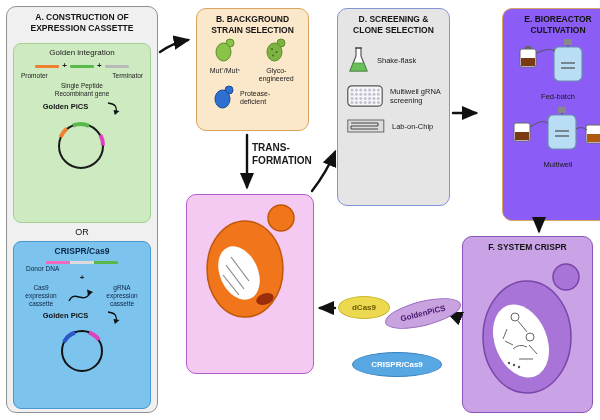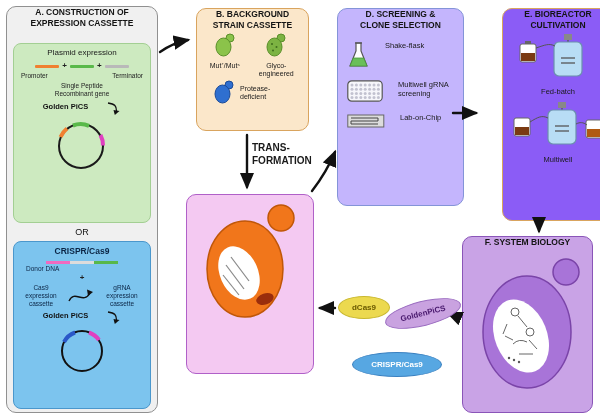--- a/index.html
+++ b/index.html
@@ -1,46 +1,46 @@
 <!DOCTYPE html>
 <html><head>
 <meta charset="utf-8">
 <style>
   *{margin:0;padding:0;box-sizing:border-box}
   body{font-family:"Liberation Sans",sans-serif;background:#fff}
   .canvas{position:relative;width:600px;height:420px;background:#fff;overflow:hidden;outline:1px solid #d8d8d8}
   .panel{position:absolute;border-radius:10px;border:1.5px solid #888}
-  .pt{font-weight:700;font-size:8.5px;line-height:1.25;text-align:center;color:#141414;}
+  .pt{font-weight:700;font-size:8.5px;line-height:1.25;text-align:center;color:#141414;padding-top:5px}
   .pt .tw{display:inline-block}
   .sub{position:absolute;border-radius:8px}
   .small{font-size:6.5px;color:#222;line-height:1.25}
   .segrow{display:flex;align-items:center;justify-content:center;gap:3px;margin-top:5px}
   .seg{display:inline-block;width:24px;height:3px;border-radius:1px}
   .plus{font-size:8px;font-weight:700;color:#222;line-height:1}
   .gp{font-weight:700;font-size:7.5px;color:#111}
   .gprow{display:flex;justify-content:center;align-items:flex-start;gap:18px;margin-top:4px}
   .blabel{font-size:7px;color:#1a1a1a;line-height:1.15;text-align:center;margin-top:1px}
-  .drow{display:flex;gap:15px;margin:11px 0 0 9px}
+  .drow{display:flex;align-items:center;gap:7px;margin:11px 0 0 9px}
   .dlabel{font-size:7.5px;color:#1a1a1a;line-height:1.2}
   .elabel{font-size:7.5px;color:#1a1a1a;text-align:center;margin-top:1px}
   .tool{position:absolute;border-radius:50%;display:flex;align-items:center;justify-content:center;font-size:8px;font-weight:700;text-align:center}
   .overlay{position:absolute;left:0;top:0;pointer-events:none}
 </style>
 </head>
 <body>
 
 <div class="canvas">
 
   <div class="panel" style="left:6px;top:6px;width:152px;height:407px;background:#f0f0f0;border-color:#909090">
     <div class="pt">
       <span class="tw" style="width:112px">A. CONSTRUCTION OF EXPRESSION CASSETTE</span>
     </div>
 
     <div class="sub" style="left:6px;top:36px;width:138px;height:180px;background:#cdeac0;border:1px solid #a3cf93">
-      <div style="font-size:8px;text-align:center;color:#1a1a1a;padding-top:4px">Plasmid expression</div>
+      <div style="font-size:8px;text-align:center;color:#1a1a1a;padding-top:4px">Golden integration</div>
       <div class="segrow">
         <span class="seg" style="background:#f08030"></span>
         <span class="plus">+</span>
         <span class="seg" style="background:#59b94a"></span>
         <span class="plus">+</span>
         <span class="seg" style="background:#b9b9b9"></span>
       </div>
       <div style="display:flex;justify-content:space-between;padding:2px 7px 0">
         <span class="small">Promoter</span>
         <span class="small">Terminator</span>
@@ -91,21 +91,21 @@
       <svg width="58" height="50" style="display:block;margin:0 auto">
         <circle cx="29" cy="26" r="20" fill="none" stroke="#111" stroke-width="2"></circle>
         <path d="M11,17 A20,20 0 0 1 22,7.5" stroke="#2a58c8" stroke-width="4" fill="none"></path>
         <path d="M36,7.5 A20,20 0 0 1 46,15" stroke="#e040c0" stroke-width="4" fill="none"></path>
       </svg>
     </div>
   </div>
 
   <div class="panel" style="left:196px;top:8px;width:113px;height:123px;background:#fbe7ca;border-color:#d9a45e">
     <div class="pt">
-      <span class="tw" style="width:92px">B. BACKGROUND STRAIN CASSETTE</span>
+      <span class="tw" style="width:92px">B. BACKGROUND STRAIN SELECTION</span>
     </div>
     <div style="display:flex;justify-content:space-around;margin-top:3px;padding:0 4px">
       <div style="text-align:center;width:44px">
         <svg width="22" height="24">
           <circle cx="16" cy="5" r="4" fill="#8bc34a" stroke="#5a8f2a" stroke-width="1"></circle>
           <ellipse cx="9.5" cy="14" rx="7.5" ry="9" fill="#8bc34a" stroke="#5a8f2a" stroke-width="1"></ellipse>
         </svg>
         <div class="blabel">Mut⁺/Mutˢ</div>
       </div>
       <div style="text-align:center;width:52px">
@@ -137,21 +137,21 @@
       <ellipse cx="42" cy="76" rx="19" ry="28" fill="#ffffff" transform="rotate(-24 42 76)"></ellipse>
       <g stroke="#8a8a8a" stroke-width="1.2">
         <line x1="34" y1="60" x2="52" y2="84"></line>
         <line x1="29" y1="68" x2="47" y2="92"></line>
         <line x1="26" y1="78" x2="42" y2="98"></line>
       </g>
       <ellipse cx="68" cy="102" rx="9" ry="5.5" fill="#9a2d0c" transform="rotate(-18 68 102)"></ellipse>
     </svg>
   </div>
 
-  <div class="panel" style="left:337px;top:8px;width:127px;height:198px;background:#c4b5fd;border-color:#8494d8">
+  <div class="panel" style="left:337px;top:8px;width:113px;height:198px;background:#e5e5e5;border-color:#8494d8">
     <div class="pt">
       <span class="tw" style="width:92px">D. SCREENING &amp; CLONE SELECTION</span>
     </div>
     <div class="drow">
       <svg width="23" height="28">
         <polygon points="9,2 14,2 14,10 20,25 3,25 9,10" fill="#ffffff" stroke="#555" stroke-width="1.2"></polygon>
         <polygon points="6.3,17 16.7,17 20,25 3,25" fill="#6abf5a" stroke="#4a9a3a" stroke-width="0.8"></polygon>
         <line x1="8" y1="2" x2="15" y2="2" stroke="#555" stroke-width="1.4"></line>
       </svg>
       <span class="dlabel">Shake-flask</span>
@@ -228,21 +228,21 @@
       <path d="M20,20 C28,15 32,13 38,16" stroke="#555" stroke-width="1" fill="none"></path>
       <rect x="76" y="18" width="16" height="18" rx="2" fill="#fff" stroke="#666" stroke-width="1"></rect>
       <rect x="77" y="27" width="14" height="8" fill="#b05a10"></rect>
       <path d="M66,22 C70,20 73,20 77,23" stroke="#555" stroke-width="1" fill="none"></path>
     </svg>
     <div class="elabel">Multiwell</div>
   </div>
 
   <div class="panel" style="left:462px;top:236px;width:131px;height:177px;background:#c9a3e6;border-color:#8a55b8">
     <div class="pt">
-      <span class="tw">F. SYSTEM BIOLOGY</span>
+      <span class="tw">F. SYSTEM CRISPR</span>
     </div>
     <svg width="118" height="150" style="display:block;margin:0 auto">
       <circle cx="97" cy="24" r="13" fill="#a874d8" stroke="#7a44a8" stroke-width="1.5"></circle>
       <ellipse cx="58" cy="84" rx="44" ry="56" fill="#a874d8" stroke="#7a44a8" stroke-width="1.5"></ellipse>
       <ellipse cx="52" cy="88" rx="26" ry="38" fill="#ffffff" transform="rotate(-22 52 88)"></ellipse>
       <g stroke="#555" stroke-width="0.9" fill="none">
         <circle cx="46" cy="64" r="4"></circle>
         <path d="M49,68 L58,79"></path>
         <circle cx="61" cy="84" r="4"></circle>
         <path d="M44,96 q6,-6 14,-2"></path>

